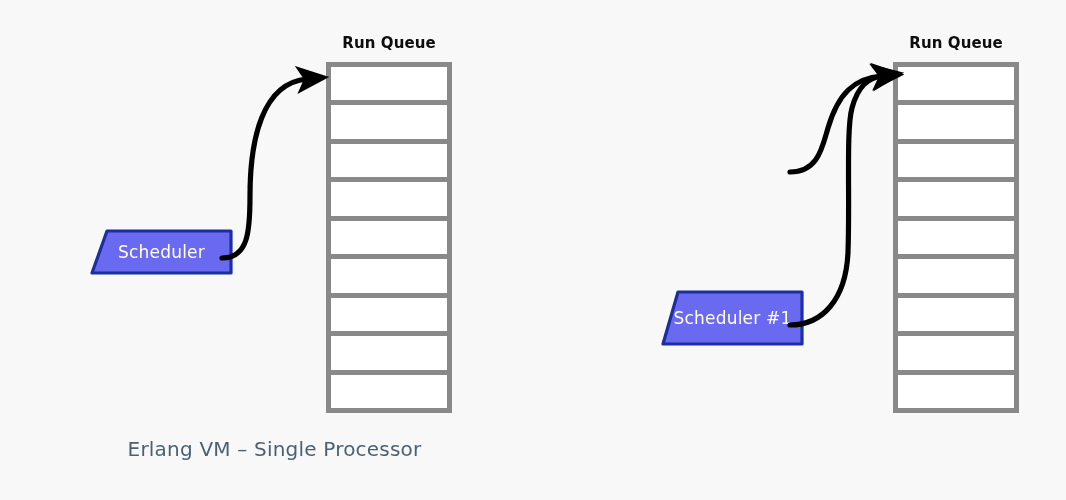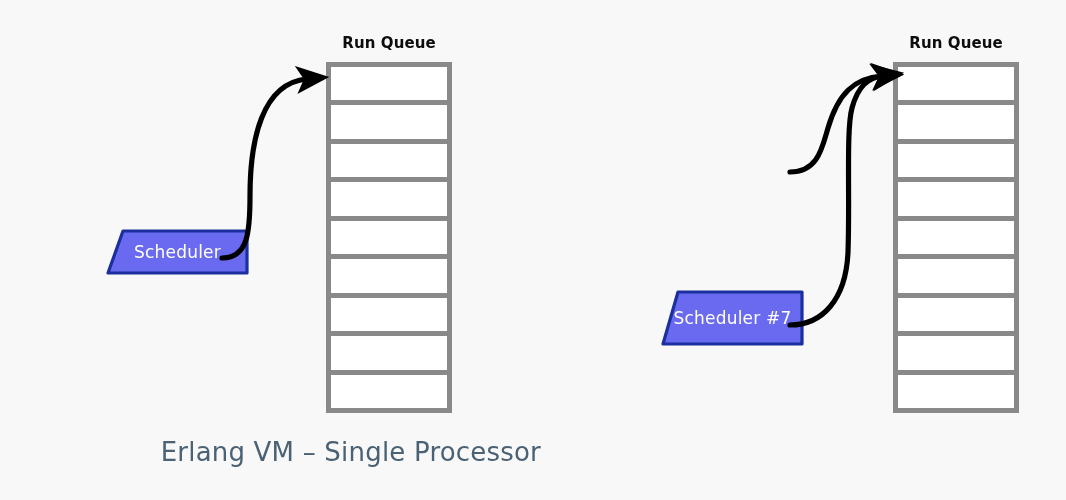--- a/index.html
+++ b/index.html
@@ -97,22 +97,22 @@
     position: absolute;
     inset: 0;
     width: 1066px;
     height: 500px;
     pointer-events: none;
   }
 
   
   .caption {
     position: absolute;
-    text-align: right;
-    font-size: 26px;
+    text-align: center;
+    font-size: 20px;
     font-weight: 400;
     color: #4a6274;
     white-space: nowrap;
     letter-spacing: 0.2px;
   }
 </style>
 </head>
 <body>
 
 <div class="diagram-root">
@@ -127,21 +127,21 @@
         <div class="queue-cell"></div>
         <div class="queue-cell"></div>
         <div class="queue-cell"></div>
         <div class="queue-cell"></div>
         <div class="queue-cell"></div>
         <div class="queue-cell"></div>
         <div class="queue-cell"></div>
       </div>
     </div>
 
-    <div class="scheduler" style="left:98px; top:229px; width:143px; height:46px;">
+    <div class="scheduler" style="left:82px; top:229px; width:143px; height:46px;">
       <svg class="scheduler-shape" viewBox="0 0 143 46" preserveAspectRatio="none">
         <polygon points="17,2 141,2 141,44 2,44" fill="#6a6af0" stroke="#1b2f9e" stroke-width="3.2" stroke-linejoin="round"></polygon>
       </svg>
       <div class="scheduler-label">Scheduler</div>
     </div>
 
     <div class="caption" style="left:0px; top:437px; width:533px;">Erlang VM – Single Processor</div>
   </div>
 
   <div class="panel panel-right">
@@ -159,21 +159,21 @@
         <div class="queue-cell"></div>
         <div class="queue-cell"></div>
       </div>
     </div>
 
 
     <div class="scheduler" style="left:120px; top:290px; width:143px; height:56px;">
       <svg class="scheduler-shape" viewBox="0 0 143 56" preserveAspectRatio="none">
         <polygon points="17,2 141,2 141,54 2,54" fill="#6a6af0" stroke="#1b2f9e" stroke-width="3.2" stroke-linejoin="round"></polygon>
       </svg>
-      <div class="scheduler-label">Scheduler #7</div>
+      <div class="scheduler-label">Scheduler #1</div>
     </div>
 
   </div>
 
   <svg class="arrow-layer" viewBox="0 0 1066 500">
     <defs>
       <marker id="arrowhead" markerWidth="7" markerHeight="7" refX="2.1" refY="3.1" orient="auto" markerUnits="strokeWidth">
         <path d="M0,0.4 L6.4,3.1 L0,5.8 L1.5,3.1 Z" fill="#000000"></path>
       </marker>
     </defs>

